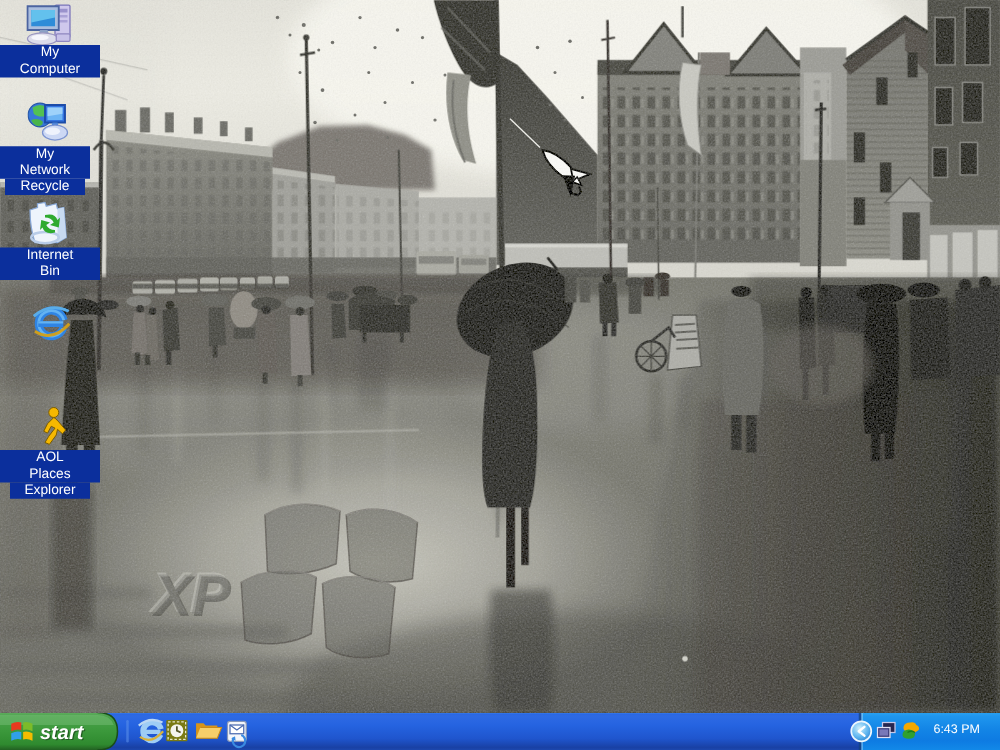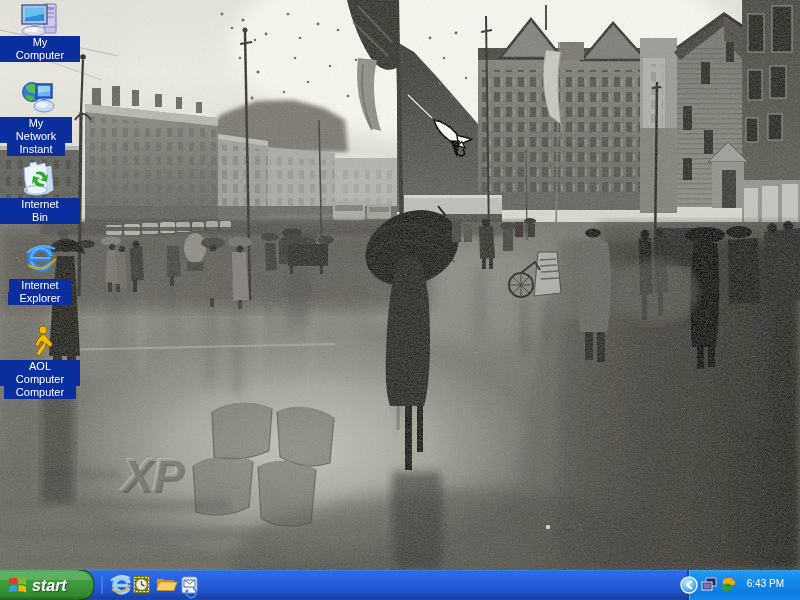--- a/index.html
+++ b/index.html
@@ -465,43 +465,42 @@
 <circle cx="10" cy="12" r="9.5" fill="#3878d8" stroke="#2858a8" stroke-width="1"></circle>
 <path d="M4,6 Q10,2 16,6 Q18,10 14,13 Q8,14 5,11 Z" fill="#52c152"></path>
 <path d="M3,16 Q8,14 12,17 Q13,20 9,21 Q4,20 3,16 Z" fill="#4ab44a"></path>
 <path d="M14,4 L30,4 L30,18 L14,18 Z" fill="#3474e0" stroke="#1c4ca8" stroke-width="1.5"></path>
 <path d="M16,6 L28,6 L28,16 L16,16 Z" fill="#6cb4f4"></path>
 <path d="M16,6 L28,6 L28,11 L16,13 Z" fill="#9ed2fa"></path>
 <path d="M20,18 L24,18 L25,21 L19,21 Z" fill="#4c84d8"></path>
 <ellipse cx="22" cy="26" rx="10" ry="6" fill="#ccd8f4" stroke="#7c94d0" stroke-width="1"></ellipse>
 <ellipse cx="20" cy="25" rx="6" ry="3" fill="#eef2fc"></ellipse>
 </svg>
-<div class="lbl" style="left:0px;top:117px;width:72px"><span>My Network</span><br><span>Instant</span></div>
+<div class="lbl" style="left:0px;top:117px;width:72px"><span>My Network</span><br><span>Recycle</span></div>
 <svg class="ic" style="left:20px;top:160px" width="38" height="38" viewBox="0 0 38 38">
 <path d="M4,8 L10,6 L10,3 L16,2 L17,5 L25,3 L26,7 L31,6 L33,30 L26,34 L8,34 Q4,22 4,8 Z" fill="#eef4fc" stroke="#88a8d8" stroke-width="1"></path>
 <path d="M26,7 L31,6 L33,30 L26,34 Z" fill="#c8daf0"></path>
 <ellipse cx="16" cy="30" rx="11" ry="4.5" fill="none" stroke="#b8cce8" stroke-width="2"></ellipse>
 <path d="M16,12 Q24,10 26,16 L28,14 L27,22 L20,20 L23,18 Q21,14 16,14 Z" fill="#2faa2f"></path>
 <path d="M24,26 Q16,28 14,22 L12,24 L13,16 L20,18 L17,20 Q19,24 24,24 Z" fill="#2faa2f"></path>
 </svg>
 <div class="lbl" style="left:0px;top:198px;width:80px"><span>Internet Bin</span></div>
 <svg class="ic" style="left:26px;top:243px" width="30" height="31" viewBox="0 0 30 31">
 <path d="M24.6,19.5 A10.2,10.2 0 1 1 25,13.2" fill="none" stroke="#2f84e4" stroke-width="6.4"></path>
 <path d="M24.6,19.5 A10.2,10.2 0 1 1 25,13.2" fill="none" stroke="#63b2f2" stroke-width="2.2"></path>
 <rect x="4.6" y="14" width="20" height="4.6" fill="#2f84e4"></rect>
 <rect x="4.6" y="14" width="20" height="1.8" fill="#63b2f2"></rect>
 <path d="M1,10 Q14,-1 29,6" stroke="#5aace8" stroke-width="2.4" fill="none"></path>
 <path d="M2,22 Q16,31 29.5,16" stroke="#d4a017" stroke-width="2.4" fill="none" opacity=".95"></path>
 </svg>
-<div class="lbl" style="left:0px;top:279px;width:80px"><span>Internet</span><br><span>Explorer</span></div>
 <svg class="ic" style="left:33px;top:324px" width="20" height="33" viewBox="0 0 20 33">
 <circle cx="10" cy="6" r="4" fill="#f6b800" stroke="#7a5c00" stroke-width=".8"></circle>
 <path d="M10,10 L5,15 L2,21 L5,22.5 L8,17 L11,18.5 L6,25 L3,30 L6.5,31.5 L12,24 L13,19.5 L17,23 L19.5,20 L14,13.5 L11,10.5 Z" fill="#f6b800" stroke="#7a5c00" stroke-width=".8"></path>
 </svg>
-<div class="lbl" style="left:0px;top:360px;width:80px"><span>AOL Computer</span><br><span>Computer</span></div>
+<div class="lbl" style="left:0px;top:360px;width:80px"><span>AOL Places</span><br><span>Explorer</span></div>
 </div>
 <div id="taskbar">
 <svg width="800" height="30" viewBox="0 0 800 30" style="position:absolute;left:0;top:0">
 <defs>
 <linearGradient id="sb" x1="0" y1="0" x2="0" y2="1">
 <stop offset="0" stop-color="#5eac5e"></stop>
           <stop offset=".12" stop-color="#4aa24a"></stop>
           <stop offset=".5" stop-color="#3b983b"></stop>
           <stop offset=".85" stop-color="#2f8a2f"></stop>
           <stop offset="1" stop-color="#226022"></stop>

